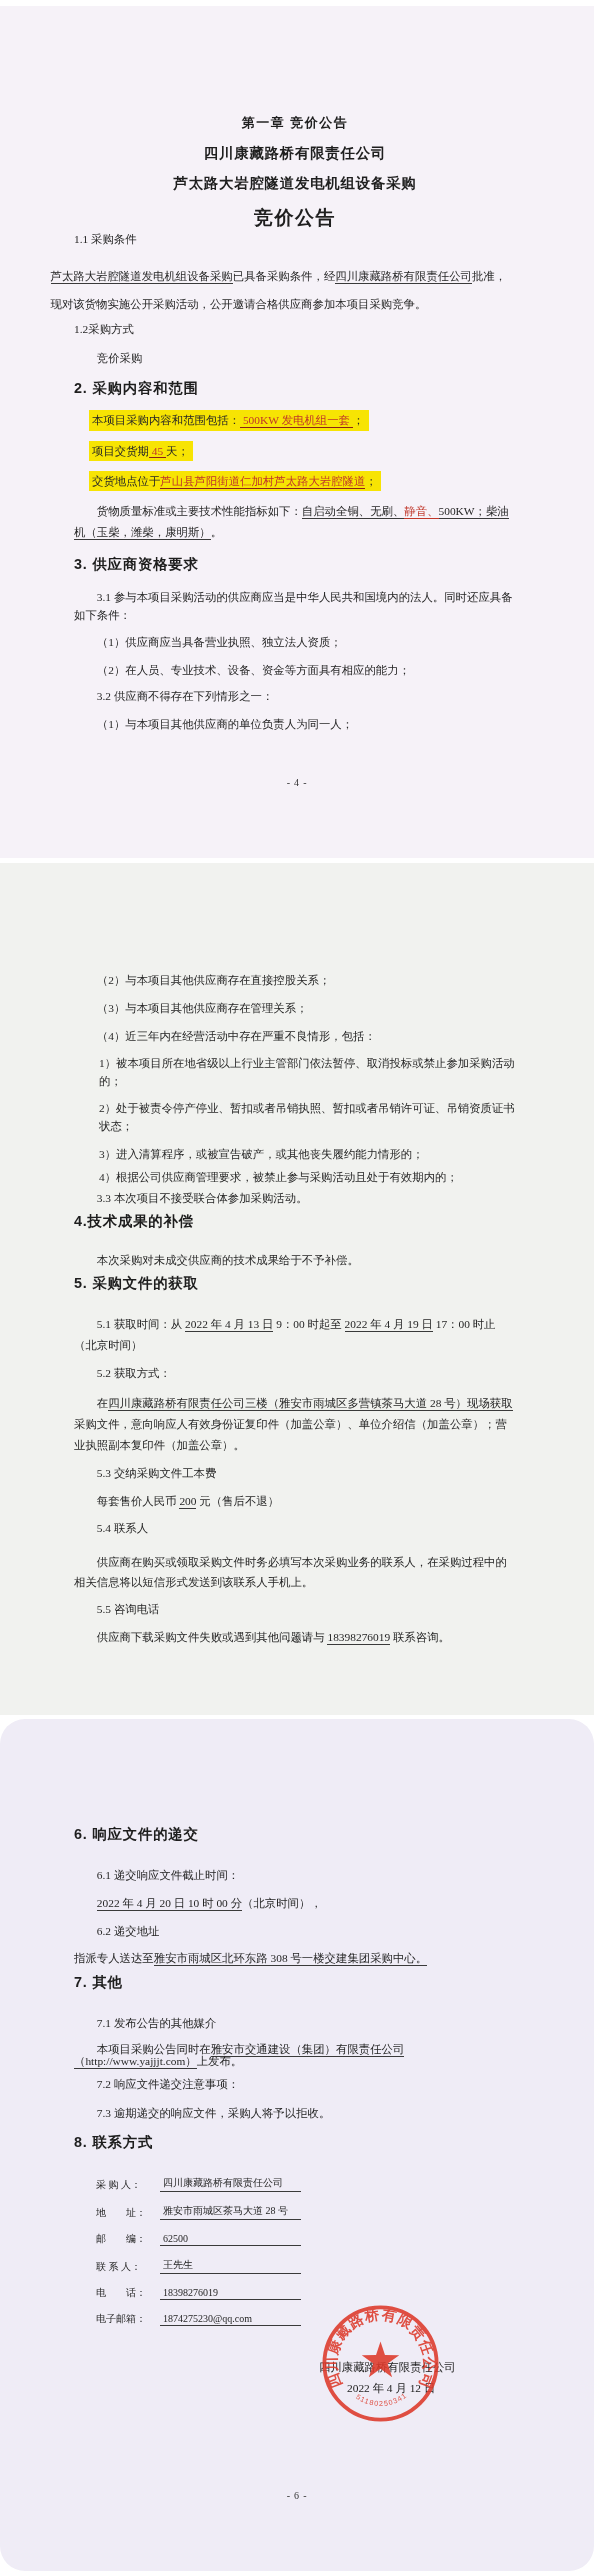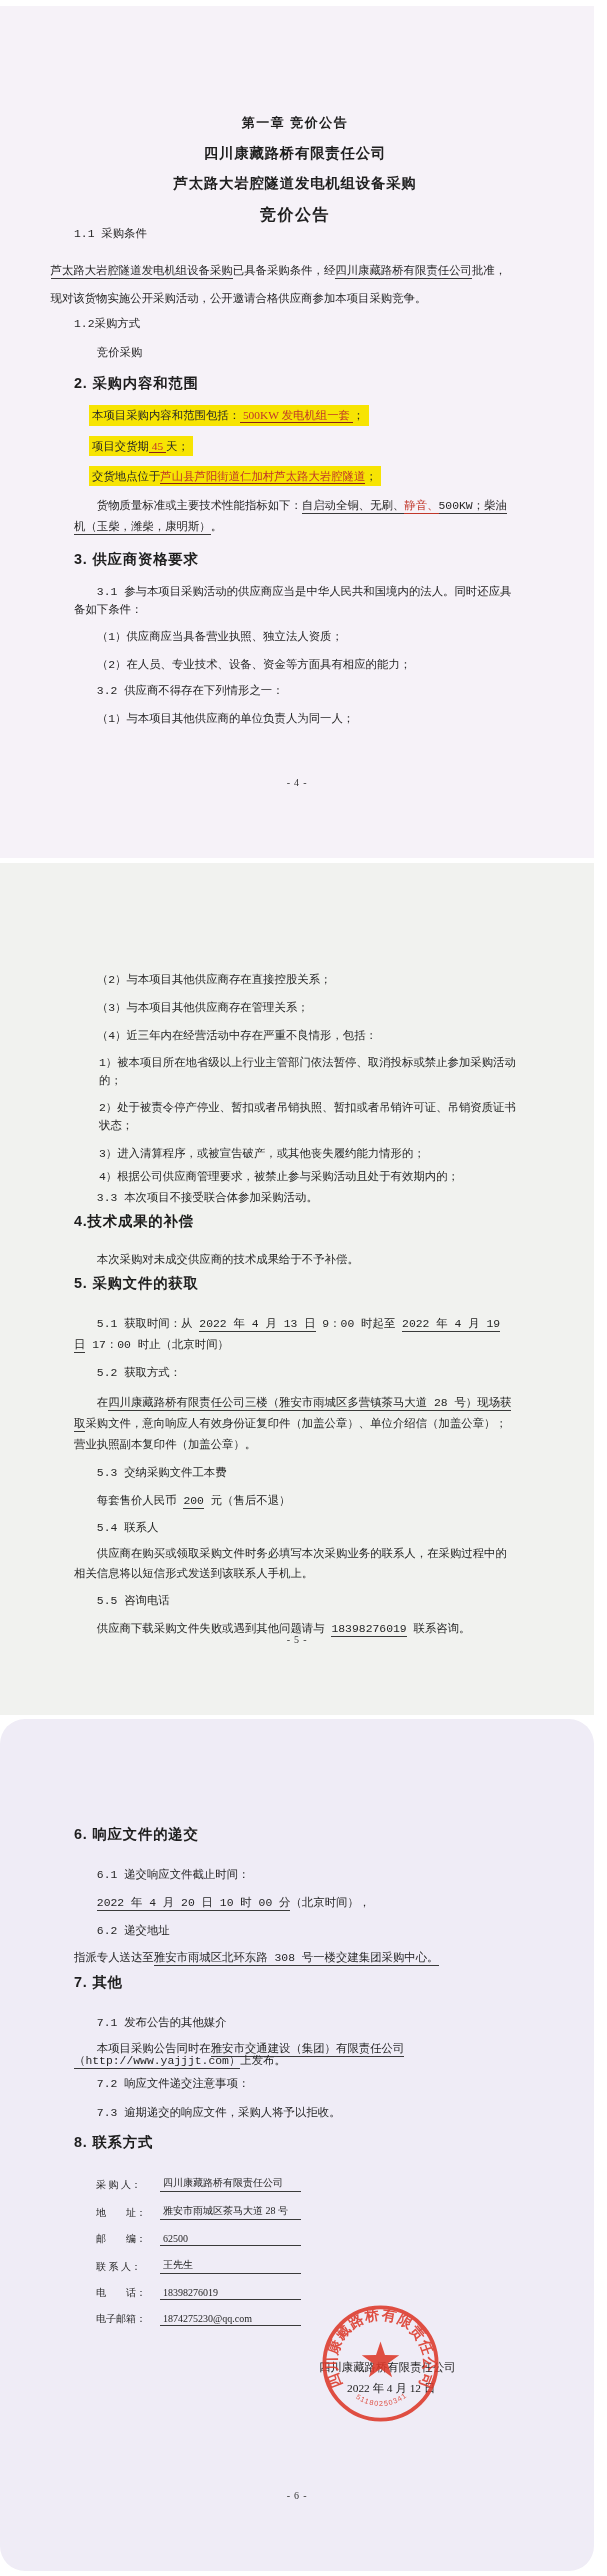--- a/index.html
+++ b/index.html
@@ -21,29 +21,29 @@
   }
   .page1{background:#f6f2f8; margin-top:6px;}
   .page2{background:#f1f2ef;}
   .page3{background:#efecf6; margin-bottom:0;border-radius:25px;}
 
   
   .title-block{padding-top:108px;text-align:center;font-family:"Liberation Sans","DejaVu Sans",sans-serif;font-weight:700;color:#1f1f1f;}
   .t-chapter{font-size:13px;letter-spacing:1.5px;}
   .t-org{font-size:14.4px;margin-top:12px;letter-spacing:0.8px;}
   .t-project{font-size:14.4px;margin-top:11.4px;letter-spacing:0.8px;}
-  .t-sub{font-size:16px;margin-top:11.4px;letter-spacing:1.5px;}
+  .t-sub{font-size:19px;margin-top:11.4px;letter-spacing:1.5px;}
 
   
   .sec{
     font-family:"Liberation Sans","DejaVu Sans",sans-serif;
     font-weight:700;font-size:14.4px;color:#1e1e1e;
     margin:23px 0 13.7px 0;letter-spacing:0.8px;
   }
-  p{margin:0 0 11.4px 0;font-size:11.4px;line-height:17.5px;font-family:Liberation Mono, monospace;}
+  p{margin:0 0 11.4px 0;font-size:11.4px;line-height:17.5px;}
   .ind{text-indent:2em;}
   .outdent{margin-left:-23.5px;line-height:28px;margin-bottom:3px;}
   .u{border-bottom:0.8px solid #3a3a3a;padding-bottom:0.8px;}
   .red{color:#c0372a;}
   .red.u{border-bottom-color:#c0372a;}
 
   
   .hl-row{margin:0 0 10px 15px;}
   .hl{
     display:inline-block;background:#f7e403;padding:3px 4.6px 2.3px 3px;
@@ -122,21 +122,21 @@
 
   <div class="sec" style="margin:4.6px 0 21px 0">4.技术成果的补偿</div>
   <p class="ind" style="margin-bottom:1.5px">本次采购对未成交供应商的技术成果给于不予补偿。</p>
 
   <div class="sec" style="margin:4.6px 0 21px 0">5. 采购文件的获取</div>
   <p class="ind" style="line-height:21px;margin-bottom:9px"><span>5.1 获取时间：从 </span><span class="u">2022 年 4 月 13 日</span><span> 9：00 时起至 </span><span class="u">2022 年 4 月 19 日</span><span> 17：00 时止（北京时间）</span></p>
   <p class="ind" style="margin-bottom:10.6px">5.2 获取方式：</p>
   <p class="ind" style="line-height:21px;margin-bottom:9px"><span>在</span><span class="u">四川康藏路桥有限责任公司三楼（雅安市雨城区多营镇茶马大道 28 号）现场获取</span><span>采购文件，意向响应人有效身份证复印件（加盖公章）、单位介绍信（加盖公章）；营业执照副本复印件（加盖公章）。</span></p>
   <p class="ind" style="margin-bottom:10.6px">5.3 交纳采购文件工本费</p>
   <p class="ind" style="margin-bottom:9px"><span>每套售价人民币 </span><span class="u">200</span><span> 元（售后不退）</span></p>
-  <p class="ind" style="margin-bottom:7px">5.4 联系人</p>
+  <p class="ind" style="margin-bottom:15px">5.4 联系人</p>
   <p class="ind" style="line-height:20px;margin-bottom:9px">供应商在购买或领取采购文件时务必填写本次采购业务的联系人，在采购过程中的相关信息将以短信形式发送到该联系人手机上。</p>
   <p class="ind" style="margin-bottom:10.6px">5.5 咨询电话</p>
   <p class="ind"><span>供应商下载采购文件失败或遇到其他问题请与 </span><span class="u">18398276019</span><span> 联系咨询。</span></p>
 
   <div class="pgnum">- 5 -</div>
 </section>
 
 <section class="page page3">
   <div class="sec" style="padding-top:106px;margin:0 0 23px 0">6. 响应文件的递交</div>
   <p class="ind" style="margin-bottom:10.6px">6.1 递交响应文件截止时间：</p>

